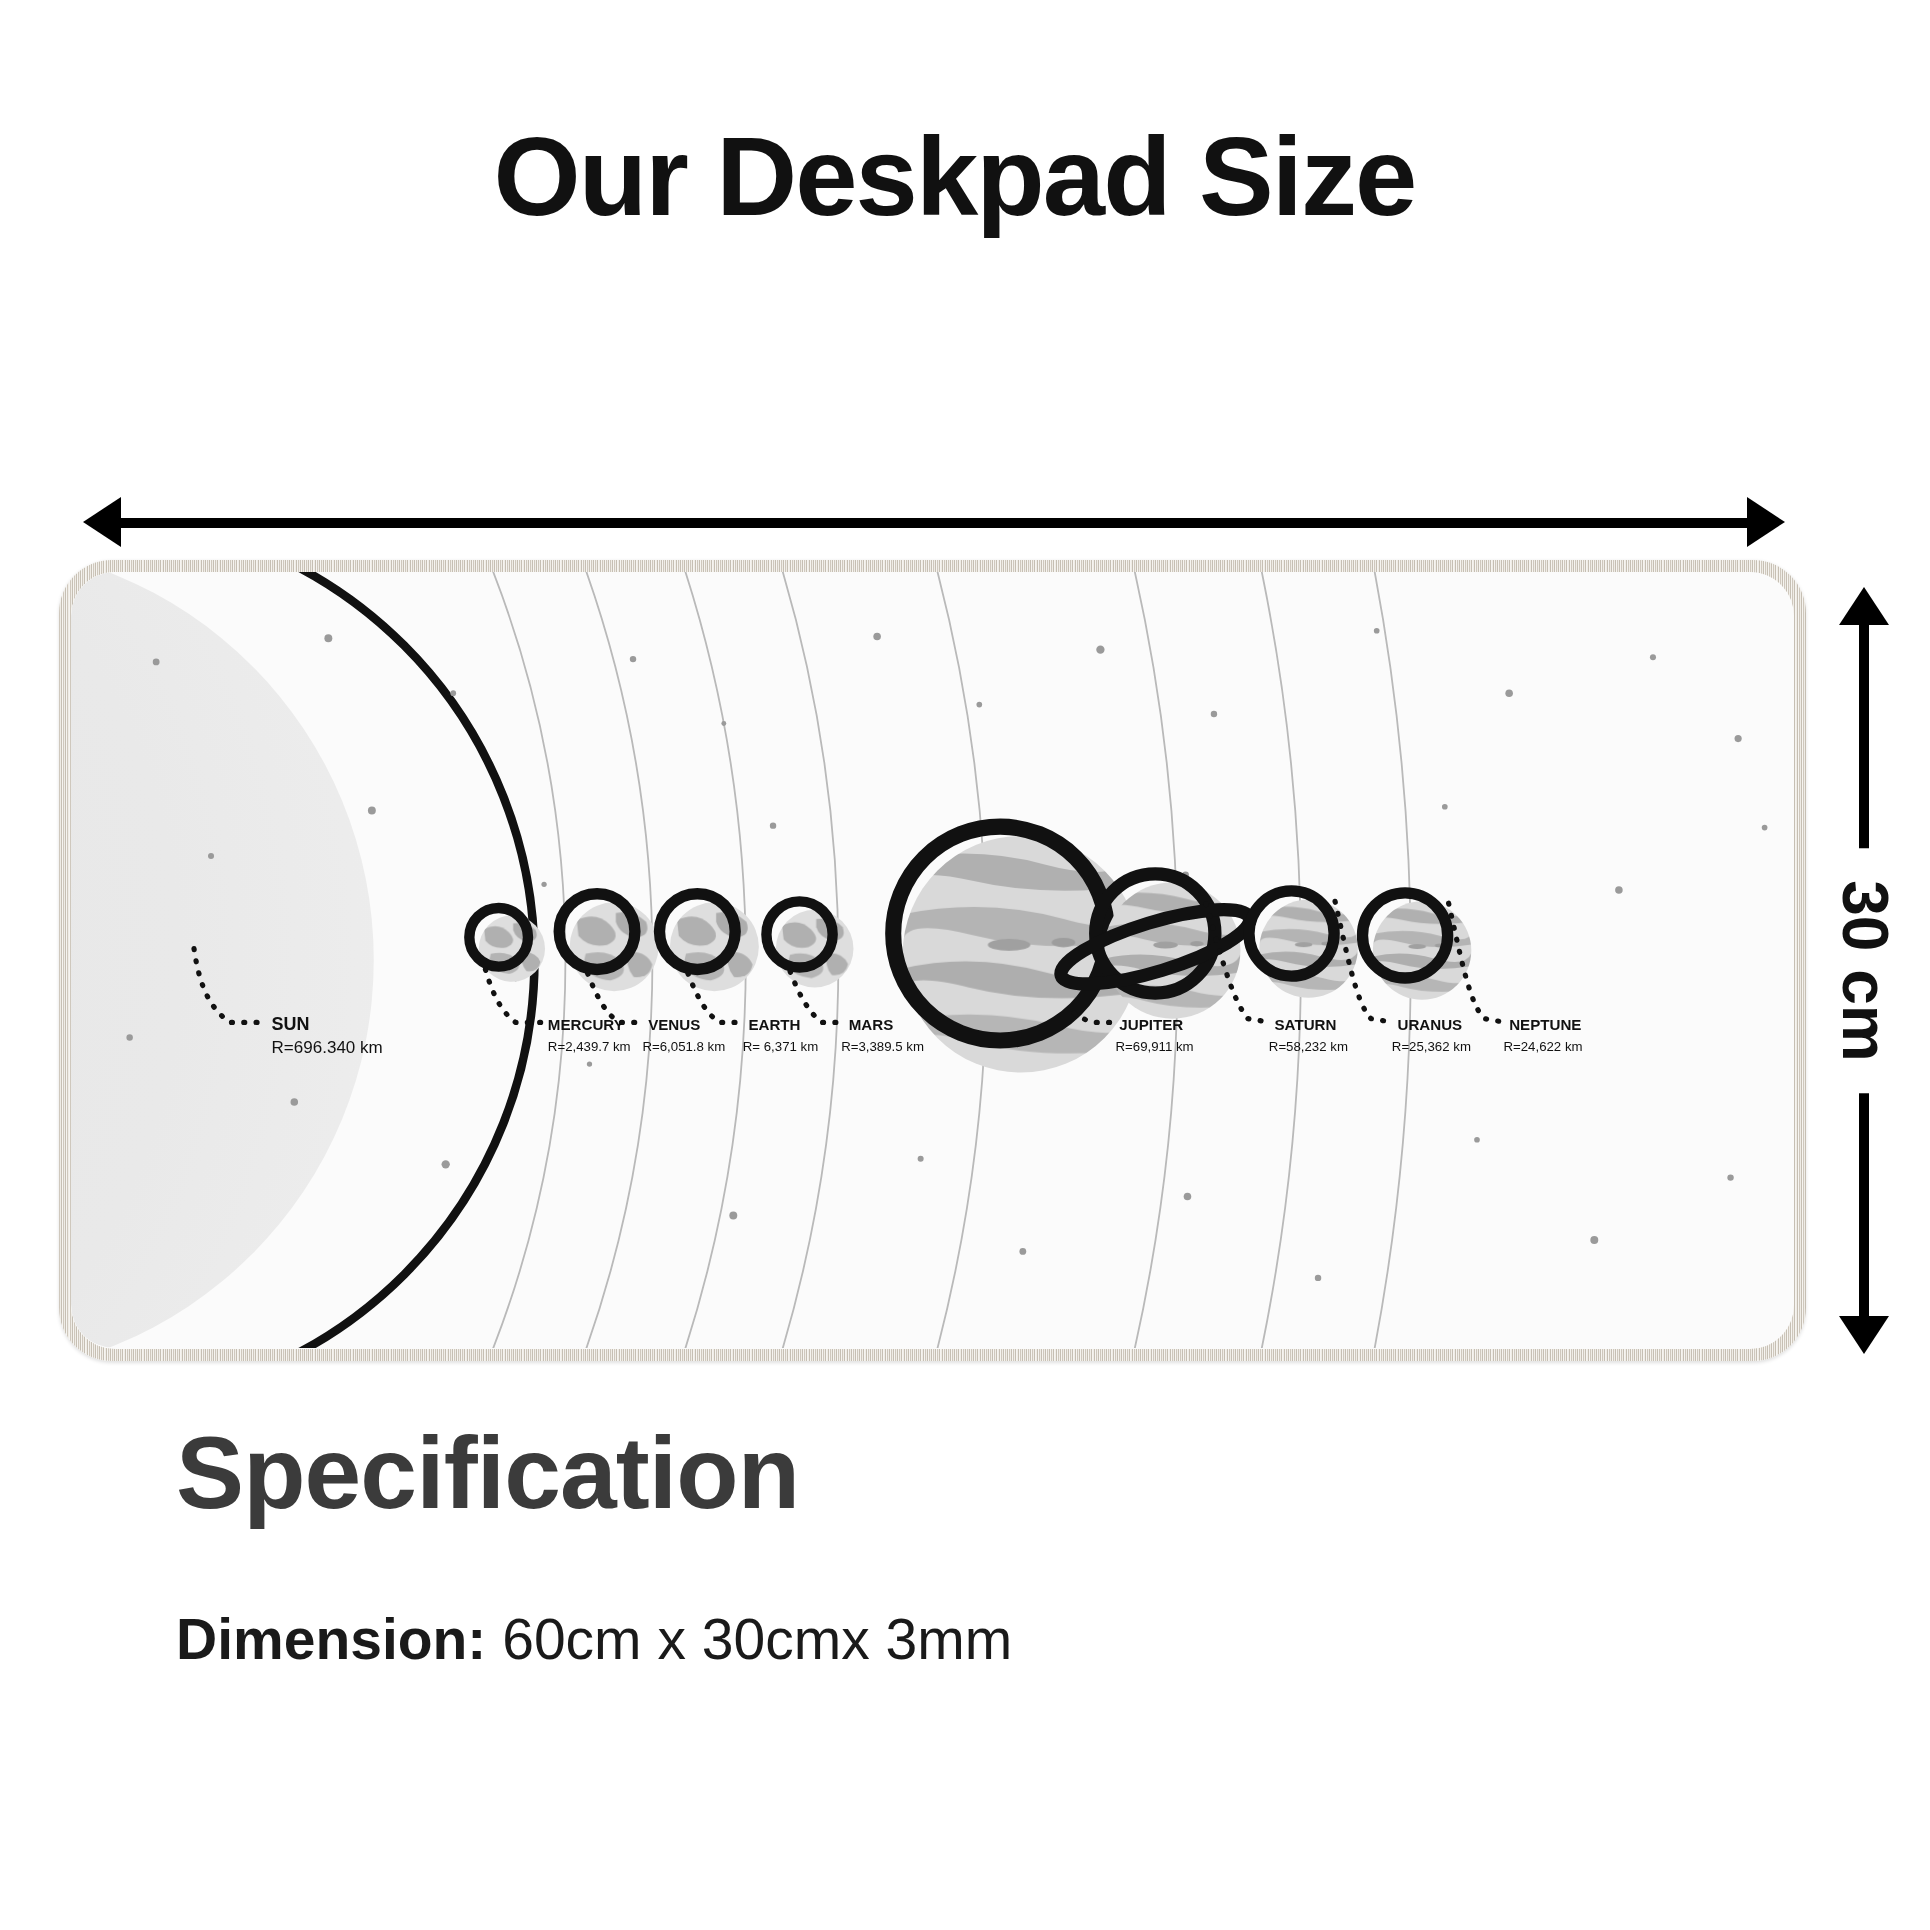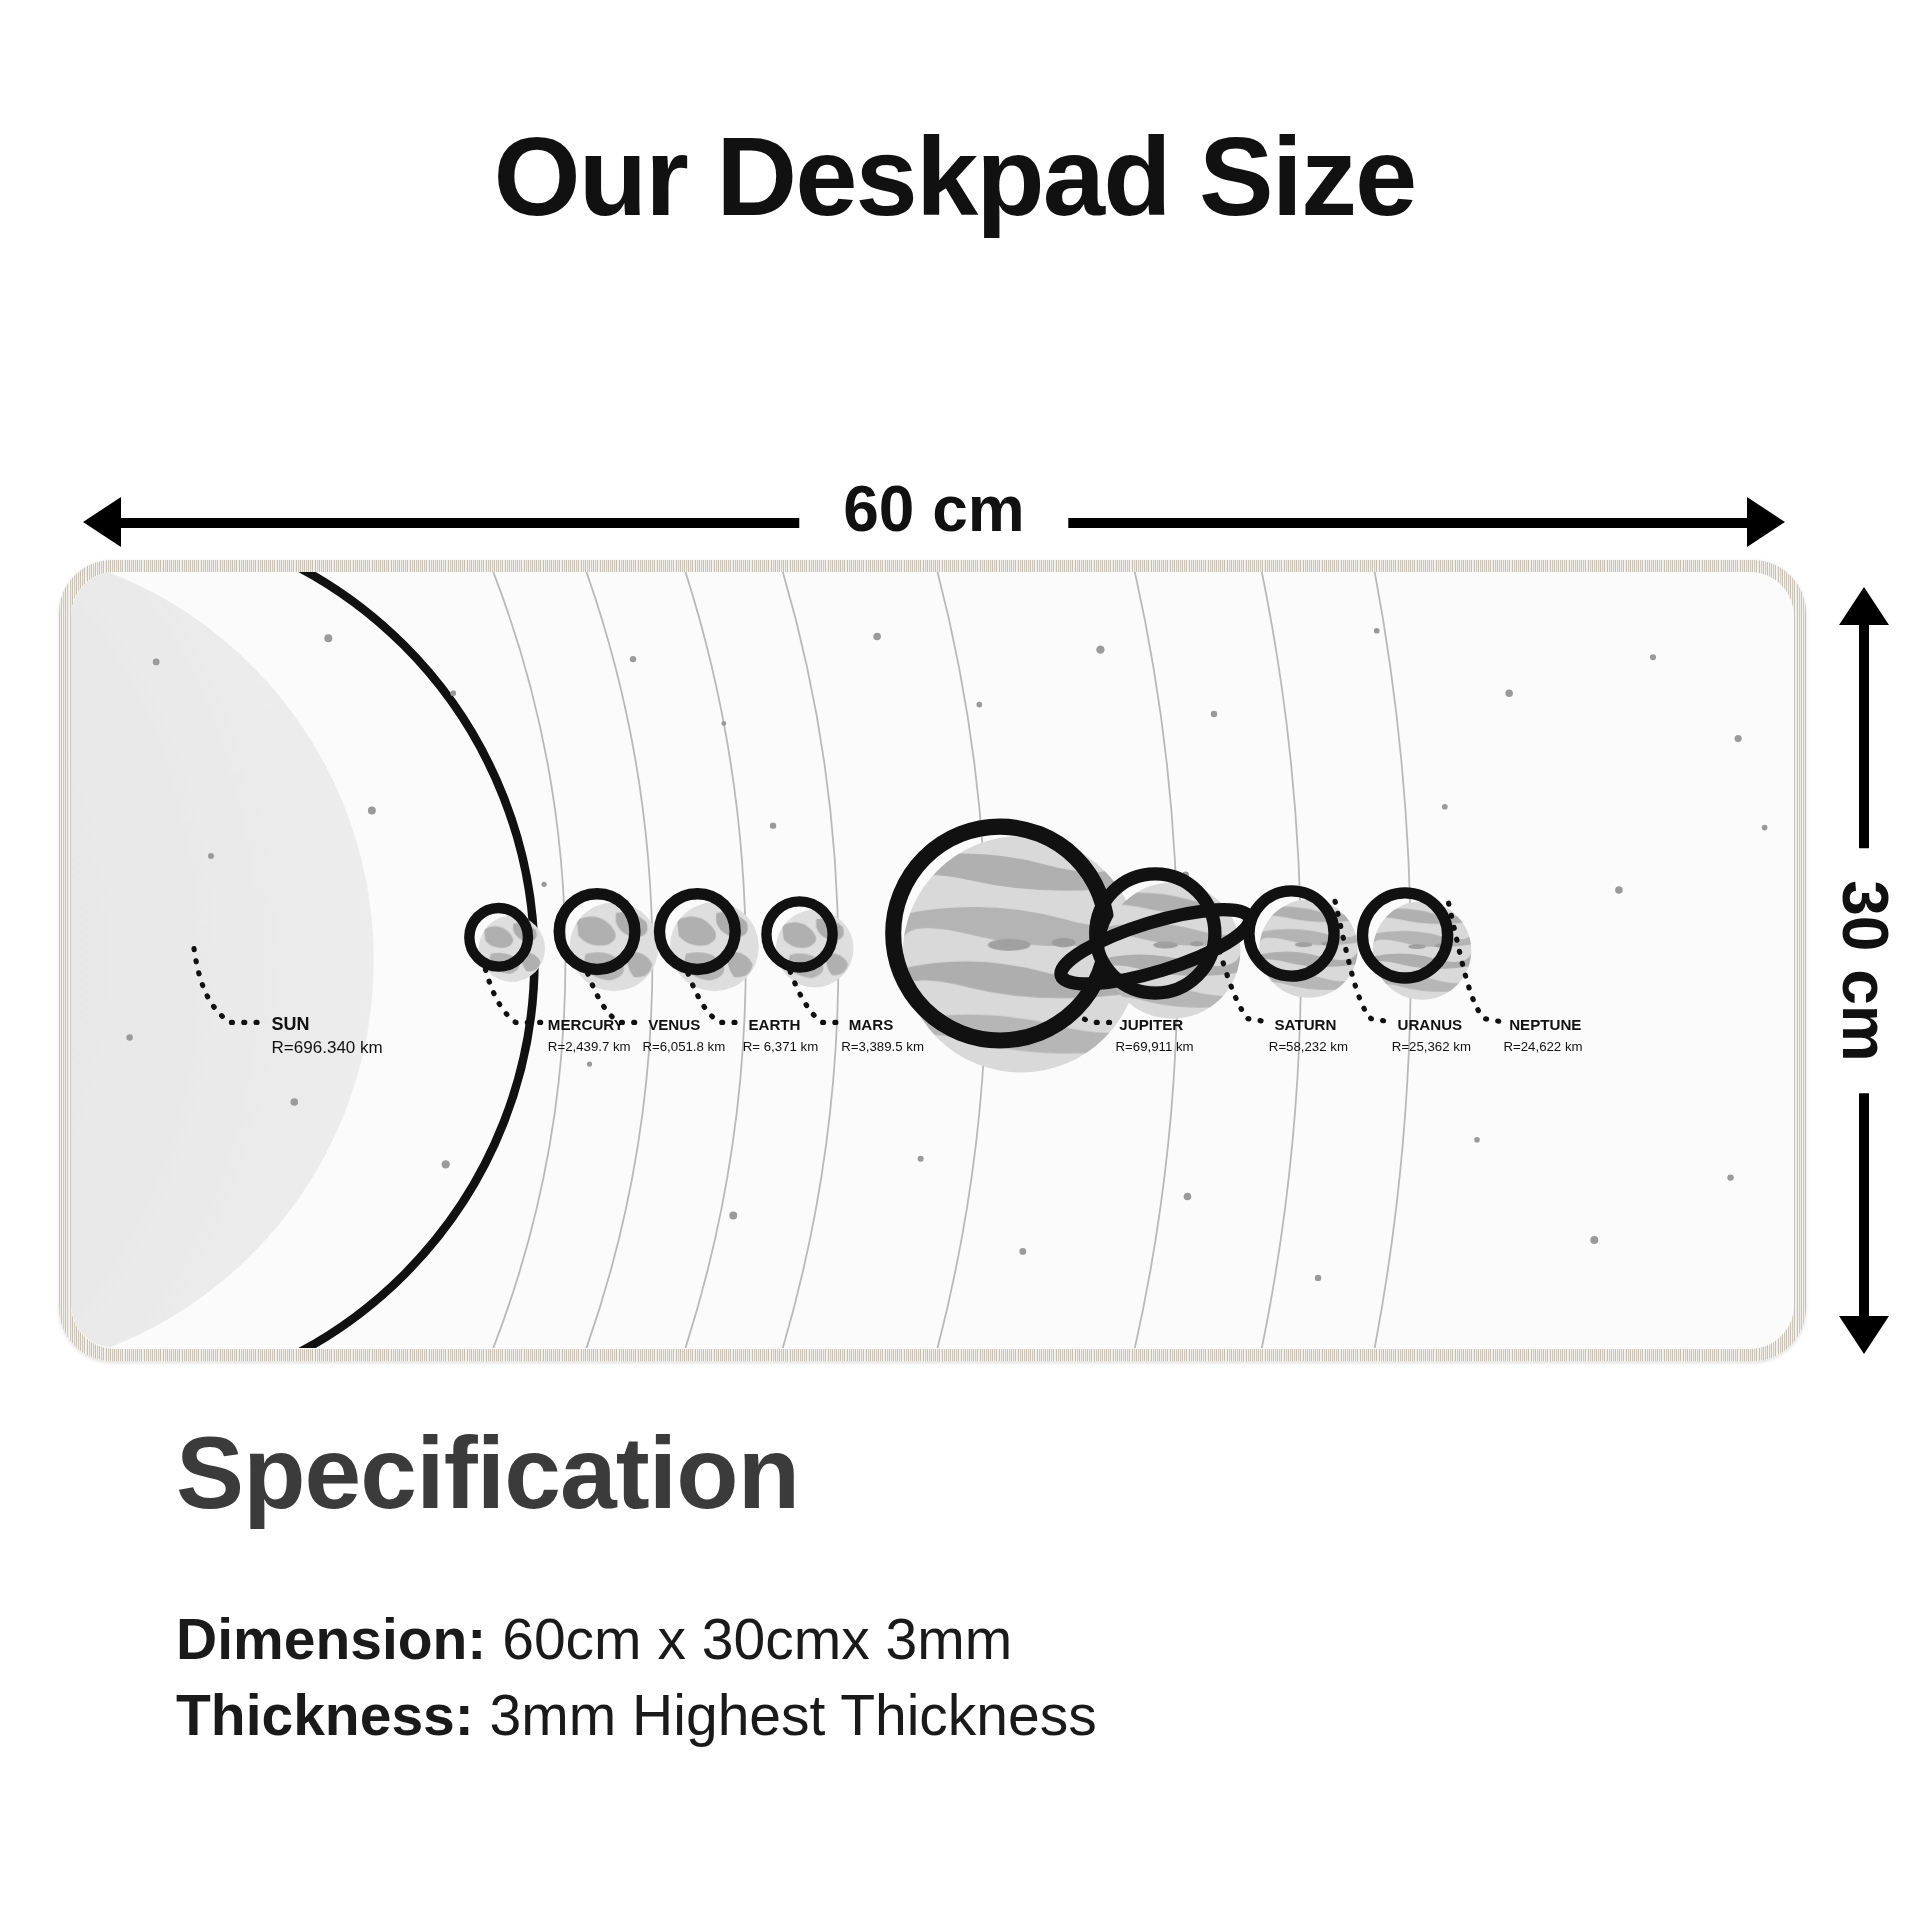--- a/index.html
+++ b/index.html
@@ -111,21 +111,20 @@
 </style>
 </head>
 <body>
 
 <div id="title">Our Deskpad Size</div>
 
 <div id="dim-h">
   <div class="head-l"></div>
   <div class="bar"></div>
   <div class="head-r"></div>
-  <div class="lbl">60 cm</div>
 </div>
 
 <div id="dim-v">
   <div class="head-t"></div>
   <div class="bar"></div>
   <div class="head-b"></div>
   <div class="lbl">30 cm</div>
 </div>
 
 <div id="pad">
@@ -302,17 +301,14 @@
     </svg>
   </div>
 </div>
 
 <div id="spec-head">Specification</div>
 
 <div id="spec-list">
   <div class="spec-row">
     <b>Dimension:</b><span> 60cm x 30cmx 3mm</span>
   </div>
-  <div class="spec-row">
-    <b>Thickness:</b><span>  3mm Highest Thickness</span>
-  </div>
 </div>
 
 
 </body></html>

